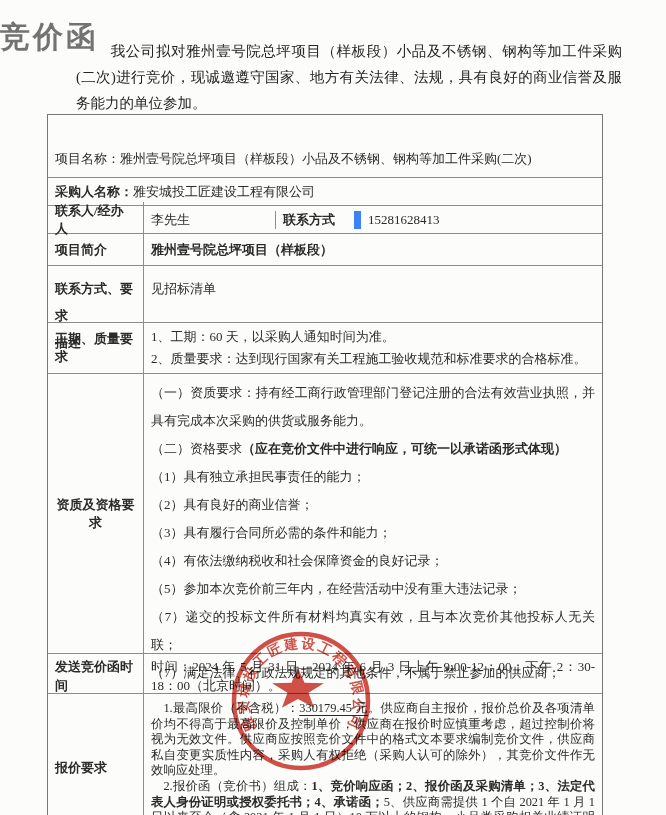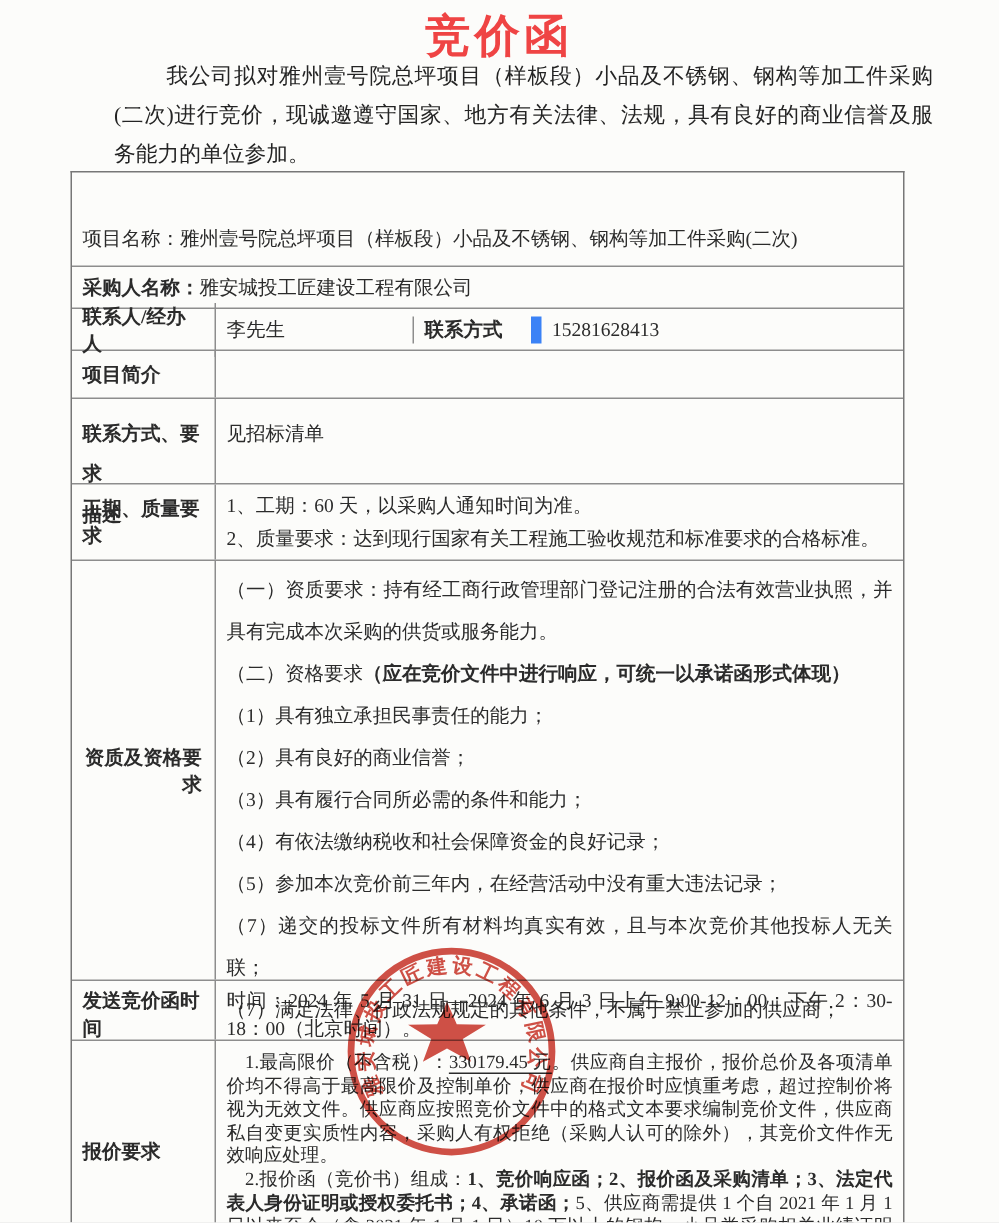--- a/index.html
+++ b/index.html
@@ -6,24 +6,23 @@
   .page{
     position:relative;
     width:666px;height:815px;
     margin:0 auto;
     background:#fcfcfa;
     overflow:hidden;
     font-family:"Liberation Serif","DejaVu Serif",serif;
     color:#2b2b2b;
   }
   .doc-title{
-    position:absolute;left:0;top:4px;width:666px;
-    text-align:center;
+    position:absolute;left:0;top:17px;width:666px;
     font-family:"Liberation Sans","DejaVu Sans",sans-serif;
-    font-size:30px;font-weight:700;letter-spacing:3px;color:#ef4444;
+    font-size:30px;font-weight:700;letter-spacing:3px;color:#737373;
   }
   .intro{
     position:absolute;left:76px;top:38px;width:546px;
     font-size:14.5px;line-height:26px;
     text-indent:2.4em;text-align:justify;color:#242424;
   }
   .doc-table{
     position:absolute;left:47px;top:114px;width:556px;height:701px;
     border:1px solid #777;border-bottom:none;
     display:flex;flex-direction:column;
@@ -47,21 +46,21 @@
   .c-phlbl{flex:0 0 85px;width:85px;border-right:7px solid #3b82f6;font-weight:700;}
   .r4{height:32px;}
   .r4 .cell{display:flex;align-items:center;}
   .r4 .val{font-weight:700;}
   .r5{height:57px;}
   .r5 .cell{padding-top:9px;line-height:27px;}
   .r6{height:51px;}
   .r6 .lbl{display:flex;align-items:center;}
   .r6 .val{display:flex;flex-direction:column;justify-content:center;line-height:22px;}
   .r7{height:280px;}
-  .r7 .lbl{display:flex;align-items:center;justify-content:center;text-align:right;}
+  .r7 .lbl{display:flex;align-items:center;justify-content:center;text-align:center;}
   .r7 .val{padding-top:5px;}
   .r7 .val p{margin:0;line-height:28px;text-align:justify;}
   .r8{height:40px;}
   .r8 .lbl{padding-top:3px;line-height:19px;}
   .r8 .val{padding-top:3px;line-height:19px;text-align:justify;}
   .r9 .lbl{display:flex;align-items:center;justify-content:flex-start;}
   .r9 .val{padding-top:7px;font-size:12.4px;}
   .r9 .val p{margin:0;line-height:15.6px;text-indent:1em;text-align:justify;}
   .b{font-weight:700;}
   .u{text-decoration:underline;text-underline-offset:3px;}
@@ -96,20 +95,21 @@
 
     <div class="trow r3">
       <div class="cell lbl">联系人/经办人</div>
       <div class="cell c-name">李先生</div>
       <div class="cell c-phlbl">联系方式</div>
       <div class="cell val">15281628413</div>
     </div>
 
     <div class="trow r4">
       <div class="cell lbl">项目简介</div>
+      <div class="cell val">雅州壹号院总坪项目（样板段）</div>
     </div>
 
     <div class="trow r5">
       <div class="cell lbl pre">联系方式、要求
 描述</div>
       <div class="cell val">见招标清单</div>
     </div>
 
     <div class="trow r6">
       <div class="cell lbl">工期、质量要求</div>

